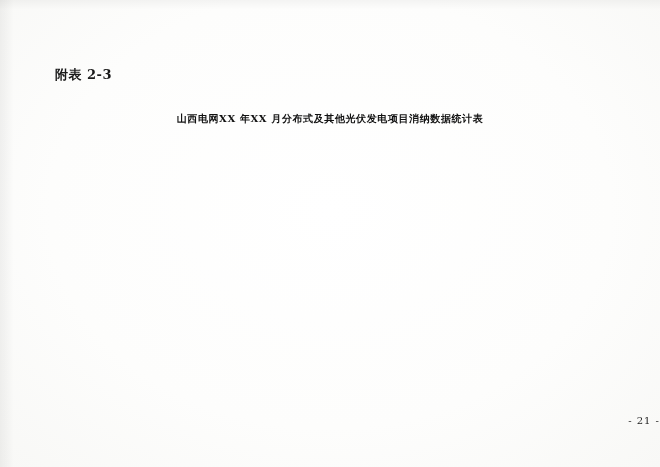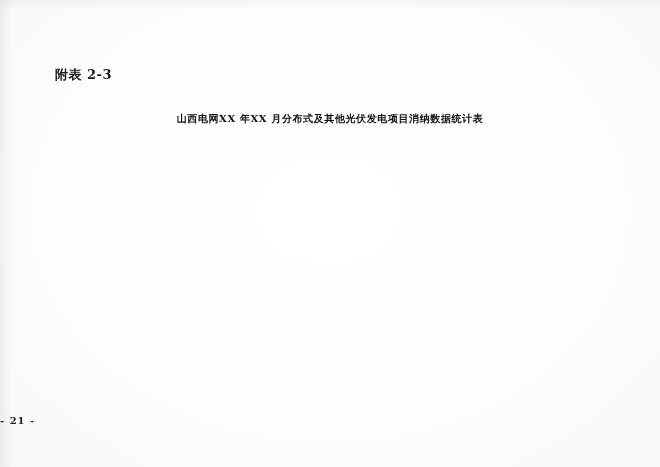--- a/index.html
+++ b/index.html
@@ -82,26 +82,25 @@
   .body-cell {
     height: 30px;
   }
   .col-a { width: 311px; }
   .col-b { width: 226px; }
   .page-number {
     position: absolute;
     left: 0;
     top: 415px;
     width: 660px;
-    text-align: left;
+    text-align: right;
     font-family: "DejaVu Serif", serif;
     font-size: 10px;
     color: #222222;
     letter-spacing: 1px;
-    font-weight: bold;
   }
   .edge-shade-left {
     position: absolute;
     left: 0; top: 0;
     width: 14px; height: 467px;
     background: linear-gradient(to right, rgba(0,0,0,0.05), rgba(0,0,0,0));
     pointer-events: none;
   }
   .edge-shade-top {
     position: absolute;

